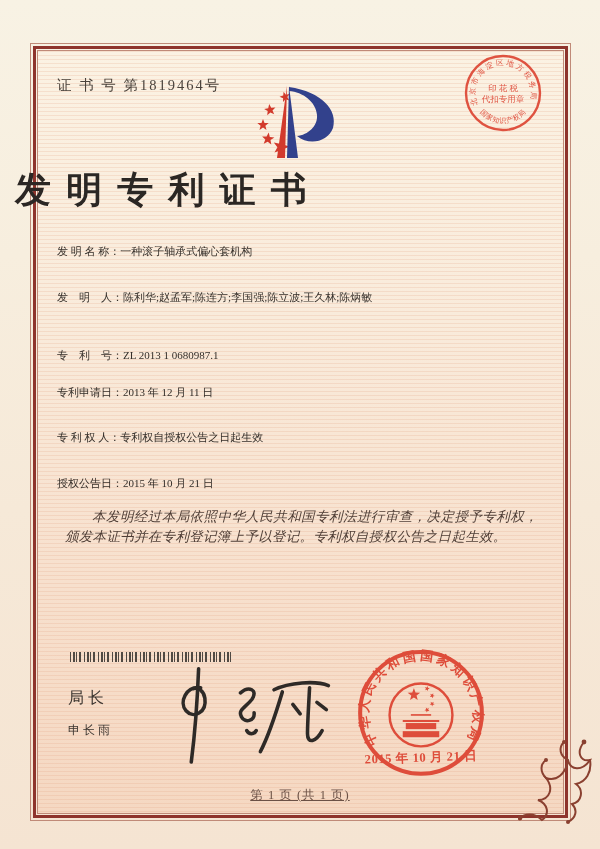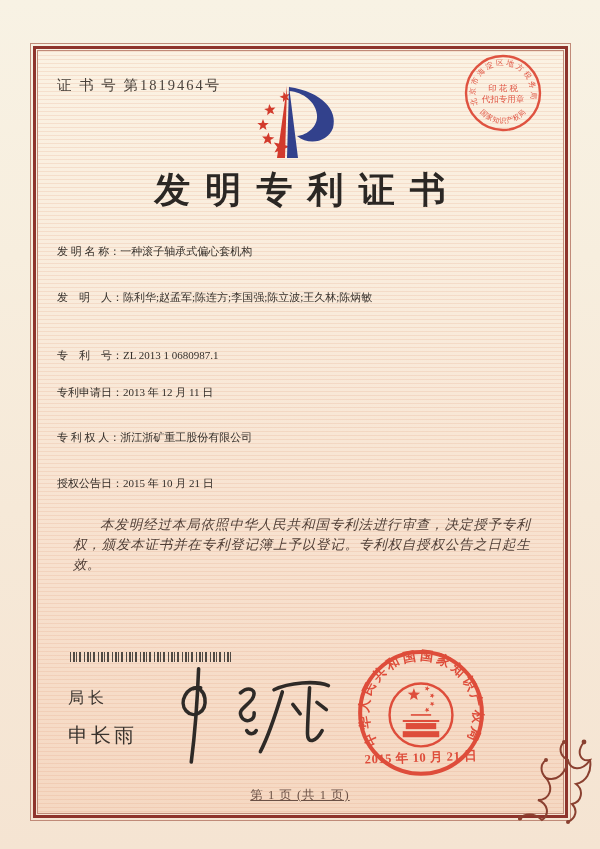--- a/index.html
+++ b/index.html
@@ -18,47 +18,47 @@
       linear-gradient(180deg,#fbf2e3 0%,#f9ebdb 35%,#f7e0cd 70%,#f5d8c2 100%);
   }
   .content{position:absolute;inset:0;border-radius:31px;}
 
   .cert-no{position:absolute;left:57px;top:76px;font-size:14.5px;letter-spacing:2px;color:#4a423b;}
 
   .logo{position:absolute;left:240px;top:84px;width:108px;height:82px;}
   .tax-stamp{position:absolute;left:460px;top:50px;width:86px;height:86px;opacity:.92;}
 
   .title{
-    position:absolute;left:0;right:0;top:166px;text-align:center;
+    position:absolute;left:0;right:0;top:166px;text-align:left;
     font-size:36px;font-weight:bold;color:#2b2724;letter-spacing:0.42em;text-indent:0.42em;
   }
 
   .field-row{position:absolute;left:57px;right:40px;font-size:11px;color:#342e29;white-space:nowrap;}
   .field-label{color:#342e29;}
   .field-value{color:#342e29;}
   .fr0{top:244px}.fr1{top:290px}.fr2{top:348px}.fr3{top:385px}.fr4{top:430px}.fr5{top:476px}
 
   .body-text{
     position:absolute;left:57px;width:489px;top:499px;
     font-size:13.5px;line-height:20px;letter-spacing:0.3px;color:#4f3e36;
     font-style:italic;text-align:justify;
   }
-  .body-text p{margin:16px;text-indent:2em;}
+  .body-text p{margin:8px;text-indent:2em;}
 
   .barcode{
     position:absolute;left:70px;top:652px;width:162px;height:10px;opacity:.85;
     background:repeating-linear-gradient(90deg,
       #33302c 0 1px,transparent 1px 3px,
       #33302c 3px 5px,transparent 5px 6px,
       #33302c 6px 7px,transparent 7px 9px,
       #33302c 9px 11px,transparent 11px 14px);
   }
 
   .signoff-title{position:absolute;left:68px;top:688px;font-size:16px;letter-spacing:4px;color:#3a332e;}
-  .signoff-name{position:absolute;left:68px;top:722px;font-size:20px;letter-spacing:3px;color:#3a332e;}
+  .signoff-name{position:absolute;left:68px;top:722px;font-size:12px;letter-spacing:3px;color:#3a332e;}
   .signature{position:absolute;left:163px;top:663px;width:178px;height:108px;}
 
   .office-seal{position:absolute;left:350px;top:648px;width:142px;height:142px;opacity:.95;}
   .ornament{position:absolute;left:518px;top:738px;width:82px;height:88px;}
 
   .footer{position:absolute;left:0;right:0;top:787px;text-align:center;font-size:12.5px;color:#6b5146;letter-spacing:1px;text-decoration:underline;}
 
   .seal-text{fill:#dd4634;}
   svg text{font-family:"Liberation Serif","DejaVu Serif",serif;}
 </style>
@@ -112,21 +112,21 @@
     <div class="field-row fr1">
       <span class="field-label">发　明　人：</span><span class="field-value">陈利华;赵孟军;陈连方;李国强;陈立波;王久林;陈炳敏</span>
     </div>
     <div class="field-row fr2">
       <span class="field-label">专　利　号：</span><span class="field-value">ZL 2013 1 0680987.1</span>
     </div>
     <div class="field-row fr3">
       <span class="field-label">专利申请日：</span><span class="field-value">2013 年 12 月 11 日</span>
     </div>
     <div class="field-row fr4">
-      <span class="field-label">专 利 权 人：</span><span class="field-value">浙江浙矿重工股份有限公司</span>
+      <span class="field-label">专 利 权 人：</span><span class="field-value">专利权自授权公告之日起生效</span>
     </div>
     <div class="field-row fr5">
       <span class="field-label">授权公告日：</span><span class="field-value">2015 年 10 月 21 日</span>
     </div>
 
     <div class="body-text">
       <p>本发明经过本局依照中华人民共和国专利法进行审查，决定授予专利权，颁发本证书并在专利登记簿上予以登记。专利权自授权公告之日起生效。</p>
     </div>
 
     <div class="barcode"></div>

